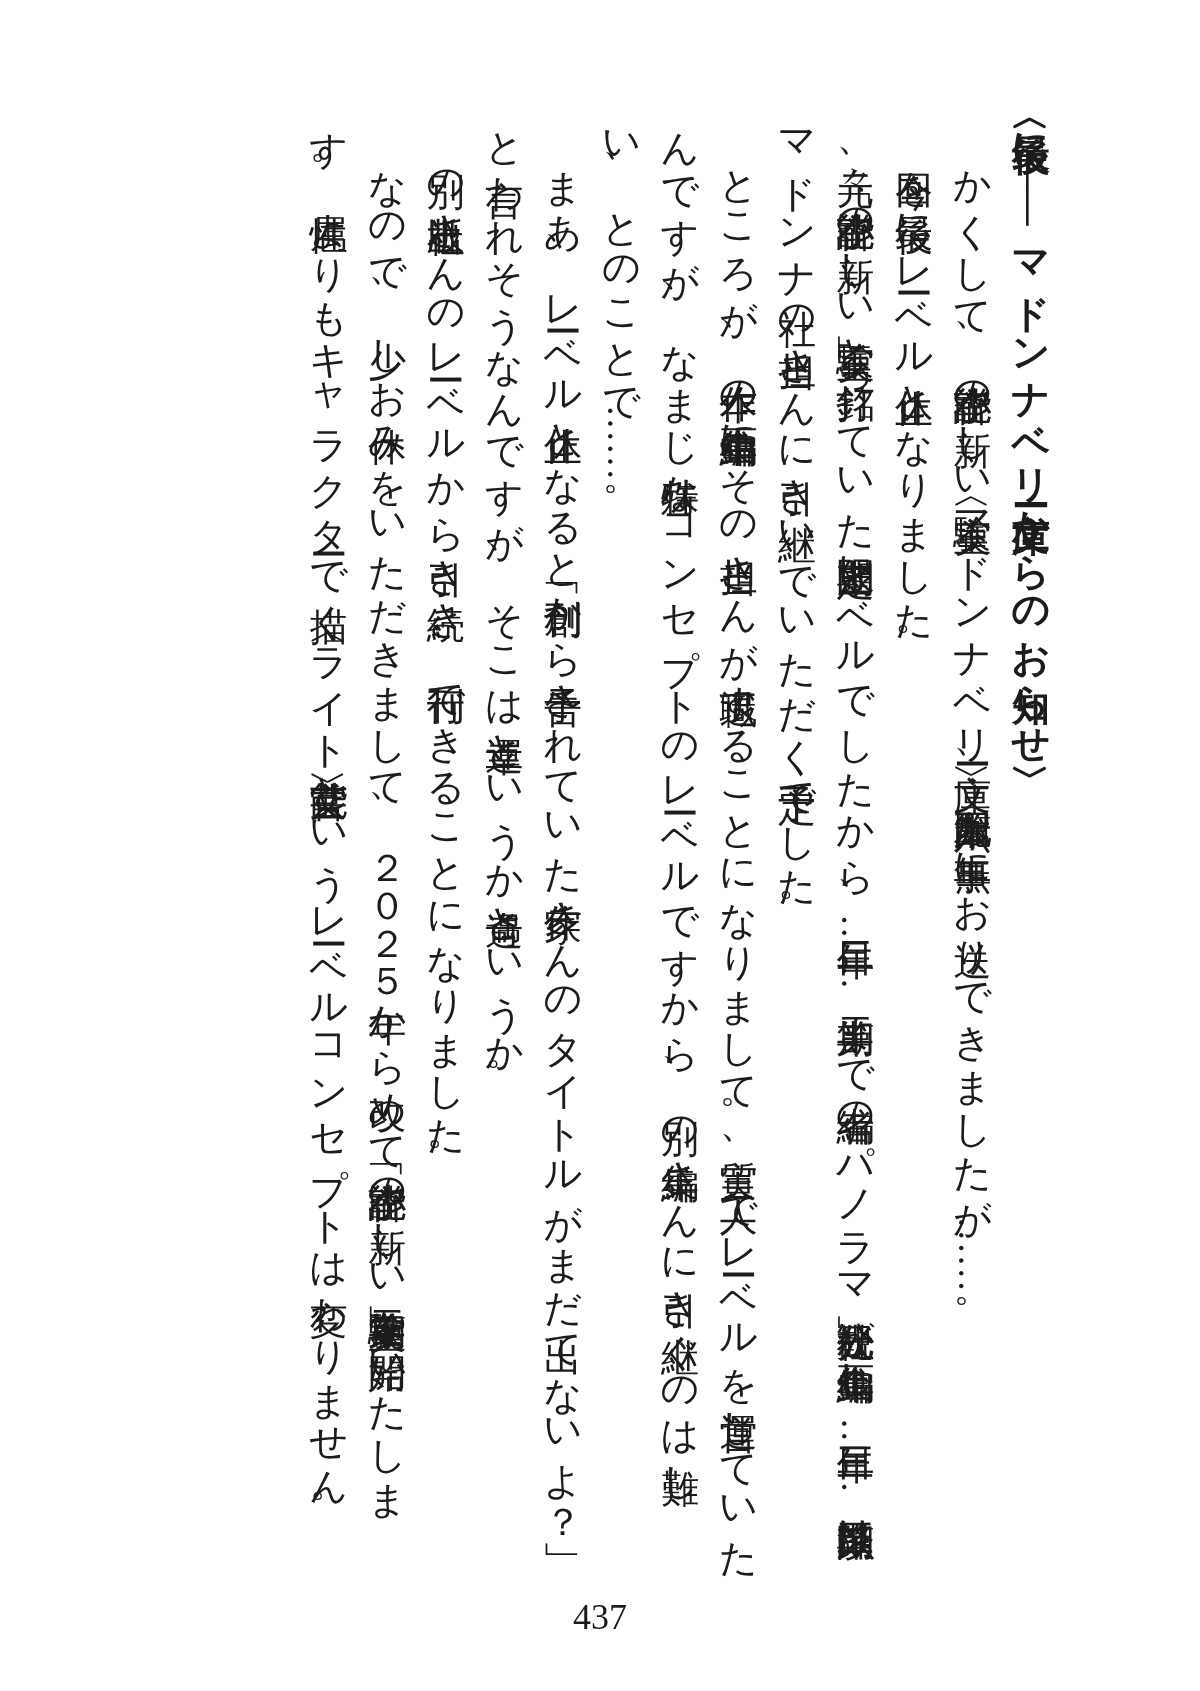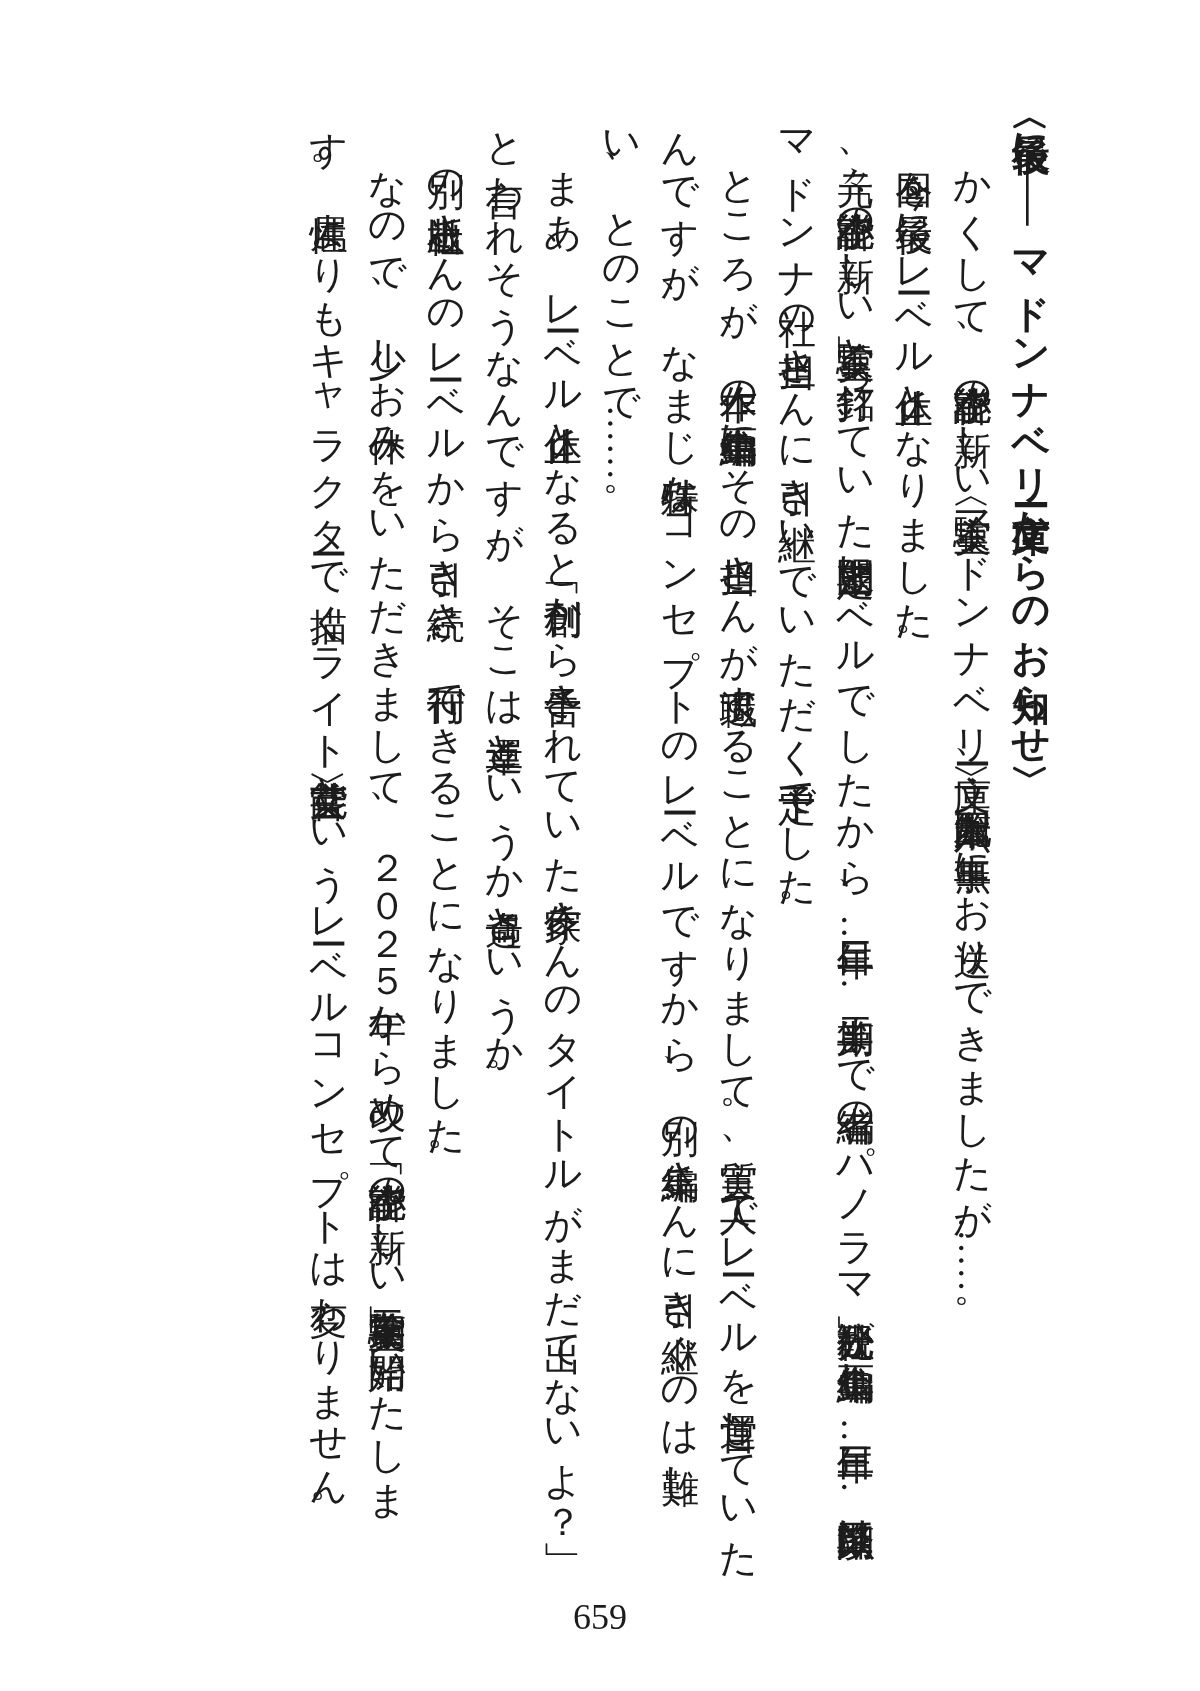--- a/index.html
+++ b/index.html
@@ -59,15 +59,15 @@
     <div class="heading">〈最後に――マドンナベリー文庫からのお知らせ〉</div>
     <p>かくして、官能小説の新しい実験室〈マドンナベリー文庫〉、第六回配本も無事にお送りできましたが……。</p>
     <p>今回を最後にレーベル休止となりました。</p>
     <p>元々、「官能小説の新しい実験室」と銘打っていた期間限定レーベルでしたから、二年目……第二期まで編者の「パノラマ観光公社」が企画編集し、三年目……第三期以降はマドンナ社の担当さんに引き継いでいただく予定でした。</p>
     <p>ところが、本作の企画編集中にその担当さんが退職することになりまして。実質、二人でレーベルを運営していたんですが、なまじ特殊なコンセプトのレーベルですから、別の編集さんに引き継ぐのは難しい、とのことで……。</p>
     <p>まあ、レーベル休止となると「創刊から予告されていた作家さんのタイトルがまだ出てないよ？」と言われそうなんですが、そこは幸運というか奇遇というか。</p>
     <p>別の出版社さんのレーベルから引き続き、刊行できることになりました。</p>
     <p>なので、少しお休みをいただきまして、２０２５年から改めて「官能小説の新しい実験室」第二期を開始いたします。属性よりもキャラクターで描く〈ライト官能文芸〉というレーベルコンセプトは変わりません。</p>
   </div>
 
-  <div class="page-number">659</div>
+  <div class="page-number">437</div>
 
 </div>
 
 </body></html>

